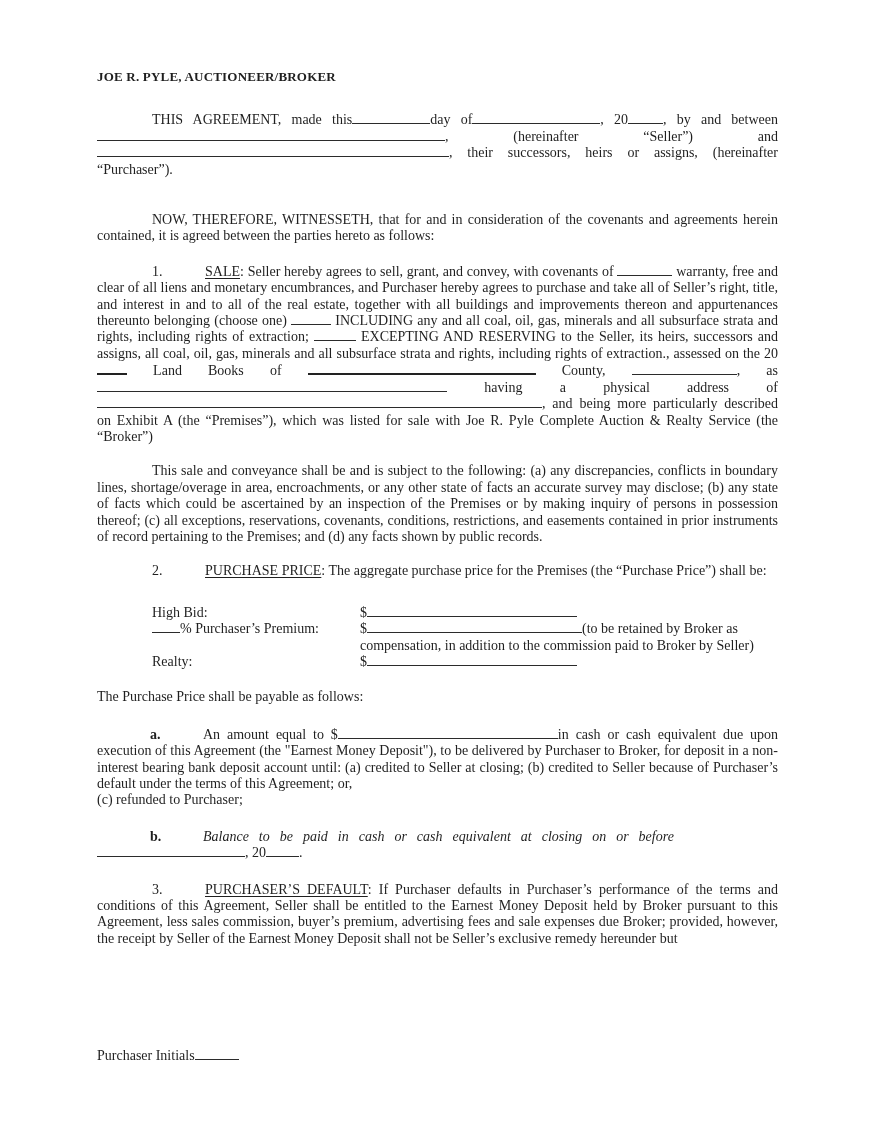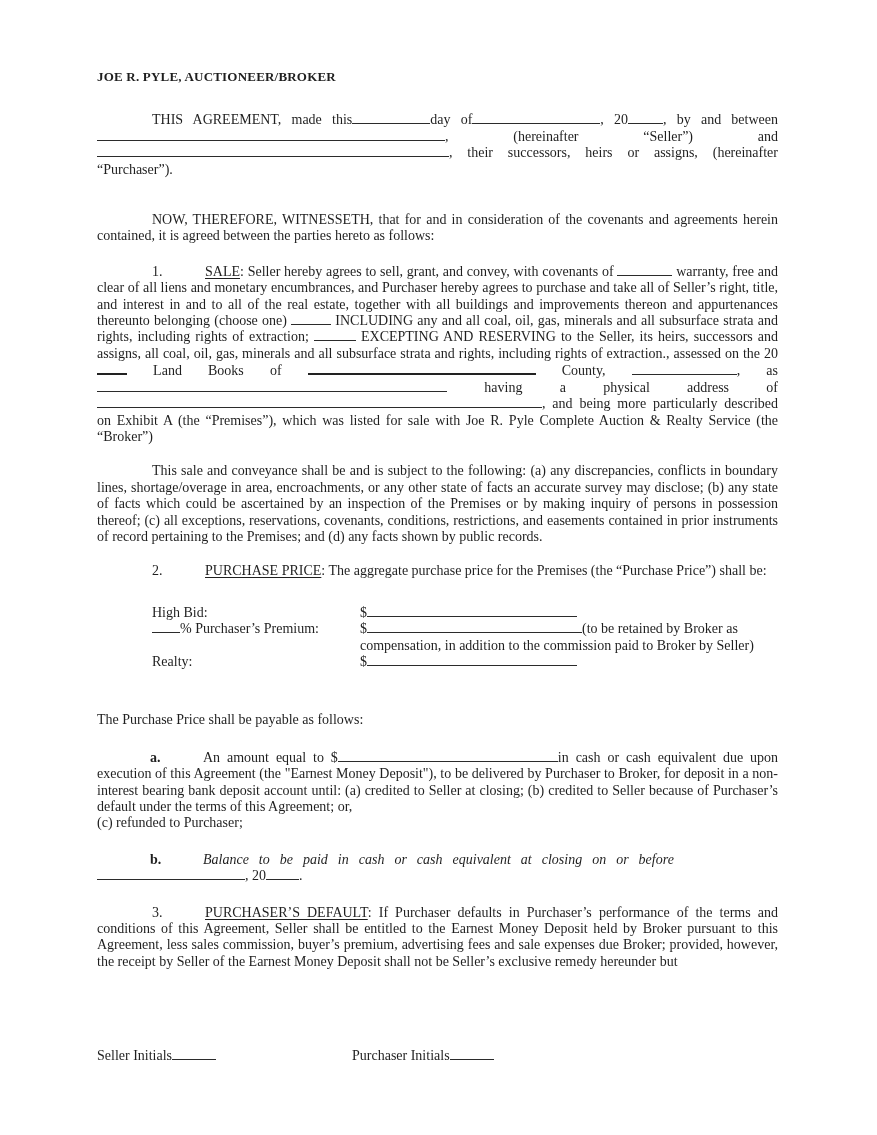--- a/index.html
+++ b/index.html
@@ -59,26 +59,25 @@
       <div class="price-row">
         <div class="price-label"><span class="blank" style="width: 28px;"></span><span>% Purchaser’s Premium:</span></div>
         <div class="price-value"><span>$</span><span class="blank" style="width: 215px;"></span><span>(to be retained by Broker as compensation, in addition to the commission paid to Broker by Seller)</span></div>
       </div>
       <div class="price-row">
         <div class="price-label"><span>Realty:</span></div>
         <div class="price-value"><span>$</span><span class="blank" style="width: 210px;"></span></div>
       </div>
     </div>
 
-  <p class="para block55" style="margin-top:42px"><span>The Purchase Price shall be payable as follows:</span></p>
+  <p class="para block55" style="margin-top:19px"><span>The Purchase Price shall be payable as follows:</span></p>
 
   <p class="para sub" style="margin-top:21px"><span class="bold marker">a.</span><span>An amount equal to $</span><span class="blank" style="width: 220px;"></span><span>in cash or cash equivalent due upon execution of this Agreement (the "Earnest Money Deposit"), to be delivered by Purchaser to Broker, for deposit in a non-interest bearing bank deposit account until: (a) credited to Seller at closing; (b) credited to Seller because of Purchaser’s default under the terms of this Agreement; or,</span><br><span>(c) refunded to Purchaser;</span></p>
 
   <p class="para sub" style="margin-top:20px"><span class="bold marker">b.</span><span class="spread">Balance to be paid in cash or cash equivalent at closing on or before</span><br><span class="blank" style="width: 148px;"></span><span>, 20</span><span class="blank" style="width: 33px;"></span><span>.</span></p>
 
   <p class="para sec" style="margin-top:20px"><span class="marker">3.</span><span class="ul">PURCHASER’S DEFAULT</span><span>: If Purchaser defaults in Purchaser’s performance of the terms and conditions of this Agreement, Seller shall be entitled to the Earnest Money Deposit held by Broker pursuant to this Agreement, less sales commission, buyer’s premium, advertising fees and sale expenses due Broker; provided, however, the receipt by Seller of the Earnest Money Deposit shall not be Seller’s exclusive remedy hereunder but</span></p>
 
   <div class="footer">
-    <span class="slot-seller"><span>Seller Initials</span><span class="blank" style="width: 44px;"></span></span>
     <span class="slot-purchaser"><span>Purchaser Initials</span><span class="blank" style="width: 44px;"></span></span>
   </div>
 
 </div>
 
 </body></html>

